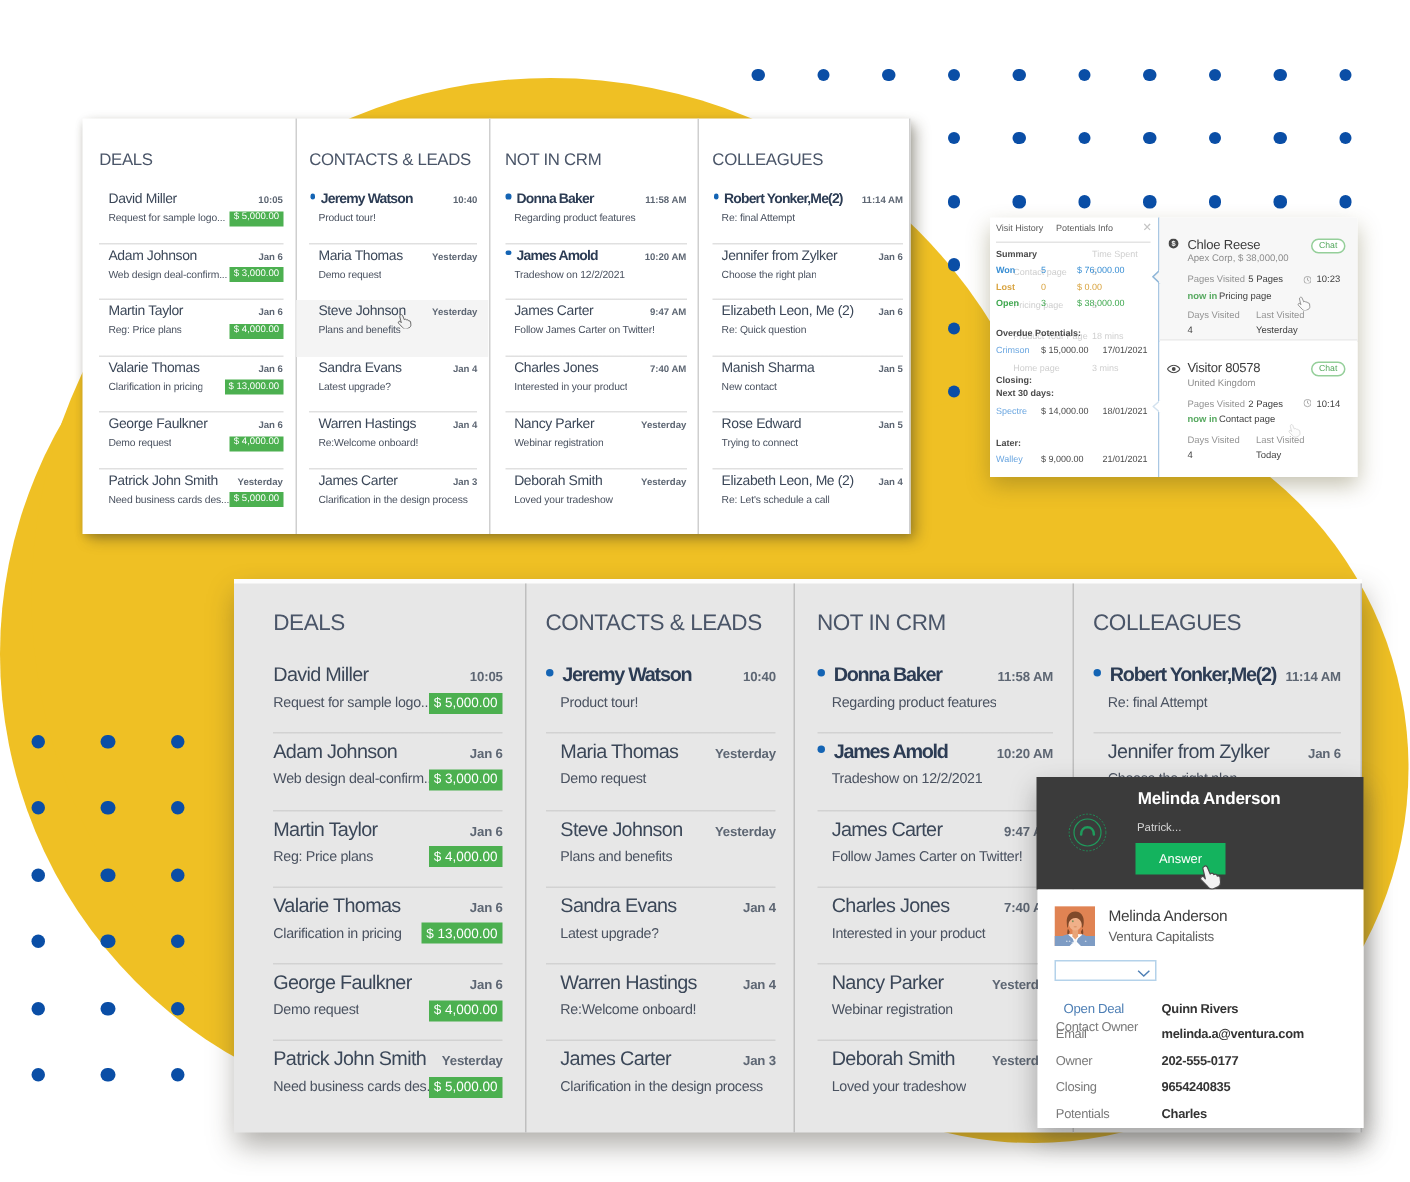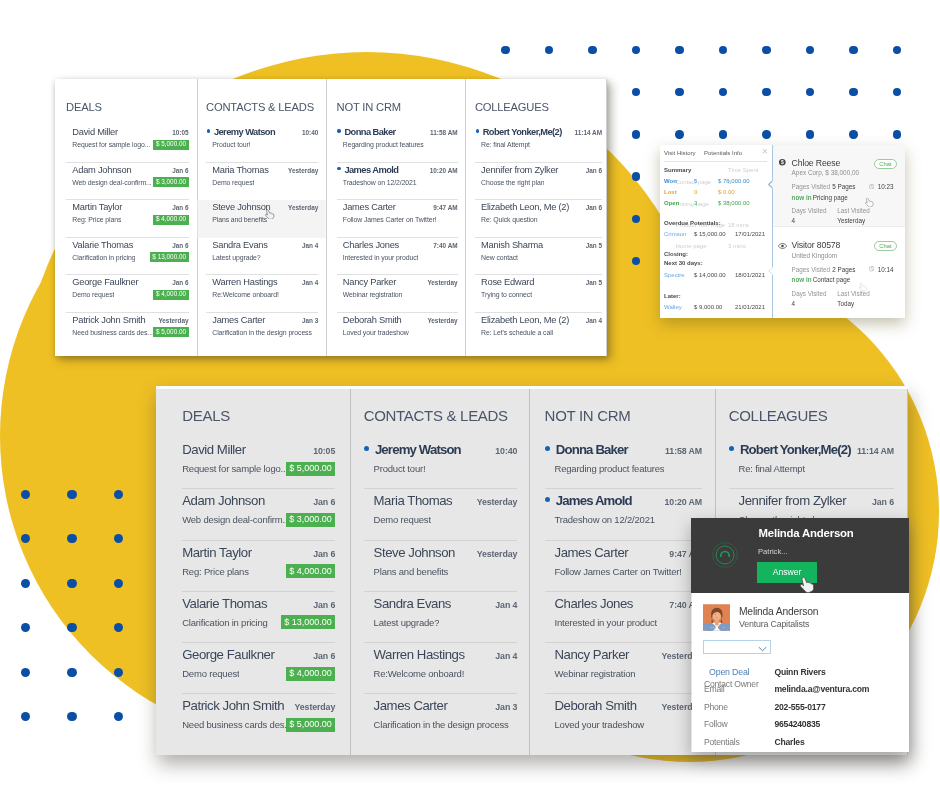--- a/index.html
+++ b/index.html
@@ -859,23 +859,23 @@
         <span>Open Deal</span>
         <svg width="9" height="6" viewBox="0 0 12 8">
             <path d="M1 1.5L6 6.3l5-4.8" fill="none" stroke="#4e7fb5" stroke-width="1.3"></path>
           </svg>
       </div>
       <div id="cpFields">
           <span class="cpField k" style="top:86px">Contact Owner</span>
           <span class="cpField v" style="top:73.5px">Quinn Rivers</span>
           <span class="cpField k" style="top:91px">Email</span>
           <span class="cpField v" style="top:91px">melinda.a@ventura.com</span>
-          <span class="cpField k" style="top:108.5px">Phone</span>
+          <span class="cpField k" style="top:108.5px">Owner</span>
           <span class="cpField v" style="top:108.5px">202-555-0177</span>
-          <span class="cpField k" style="top:126px">Follow</span>
+          <span class="cpField k" style="top:126px">Closing</span>
           <span class="cpField v" style="top:126px">9654240835</span>
           <span class="cpField k" style="top:143.5px">Potentials</span>
           <span class="cpField v" style="top:143.5px">Charles</span>
         </div>
     </div>
     <svg class="cursor" style="left:107.4px;top:58.3px;width:17.4px;height:17.1px" viewBox="0 0 32 31">
       <g fill="#f2f2f2" stroke="#4a4a4a" stroke-width="1.5" stroke-linejoin="round">
         <path d="M9.5 2.4c1.3-.6 2.6 0 3.1 1.2l3.6 8.5.8-.6c1-.7 2.4-.5 3.2.5l.5.7 1-.3c1.2-.4 2.5.2 2.9 1.4l.3.8 1-.1c1.3-.1 2.4.8 2.5 2l.5 5.4c.2 2.4-1 4.7-3.2 5.8l-4.1 2c-2.9 1.4-6.4.6-8.4-2L4.9 19c-.8-1.1-.6-2.6.5-3.4 1-.8 2.5-.6 3.3.4l1.5 1.9-2.9-12c-.3-1.3.3-2.6 1.5-3.1z"></path>
       </g>
     </svg>

